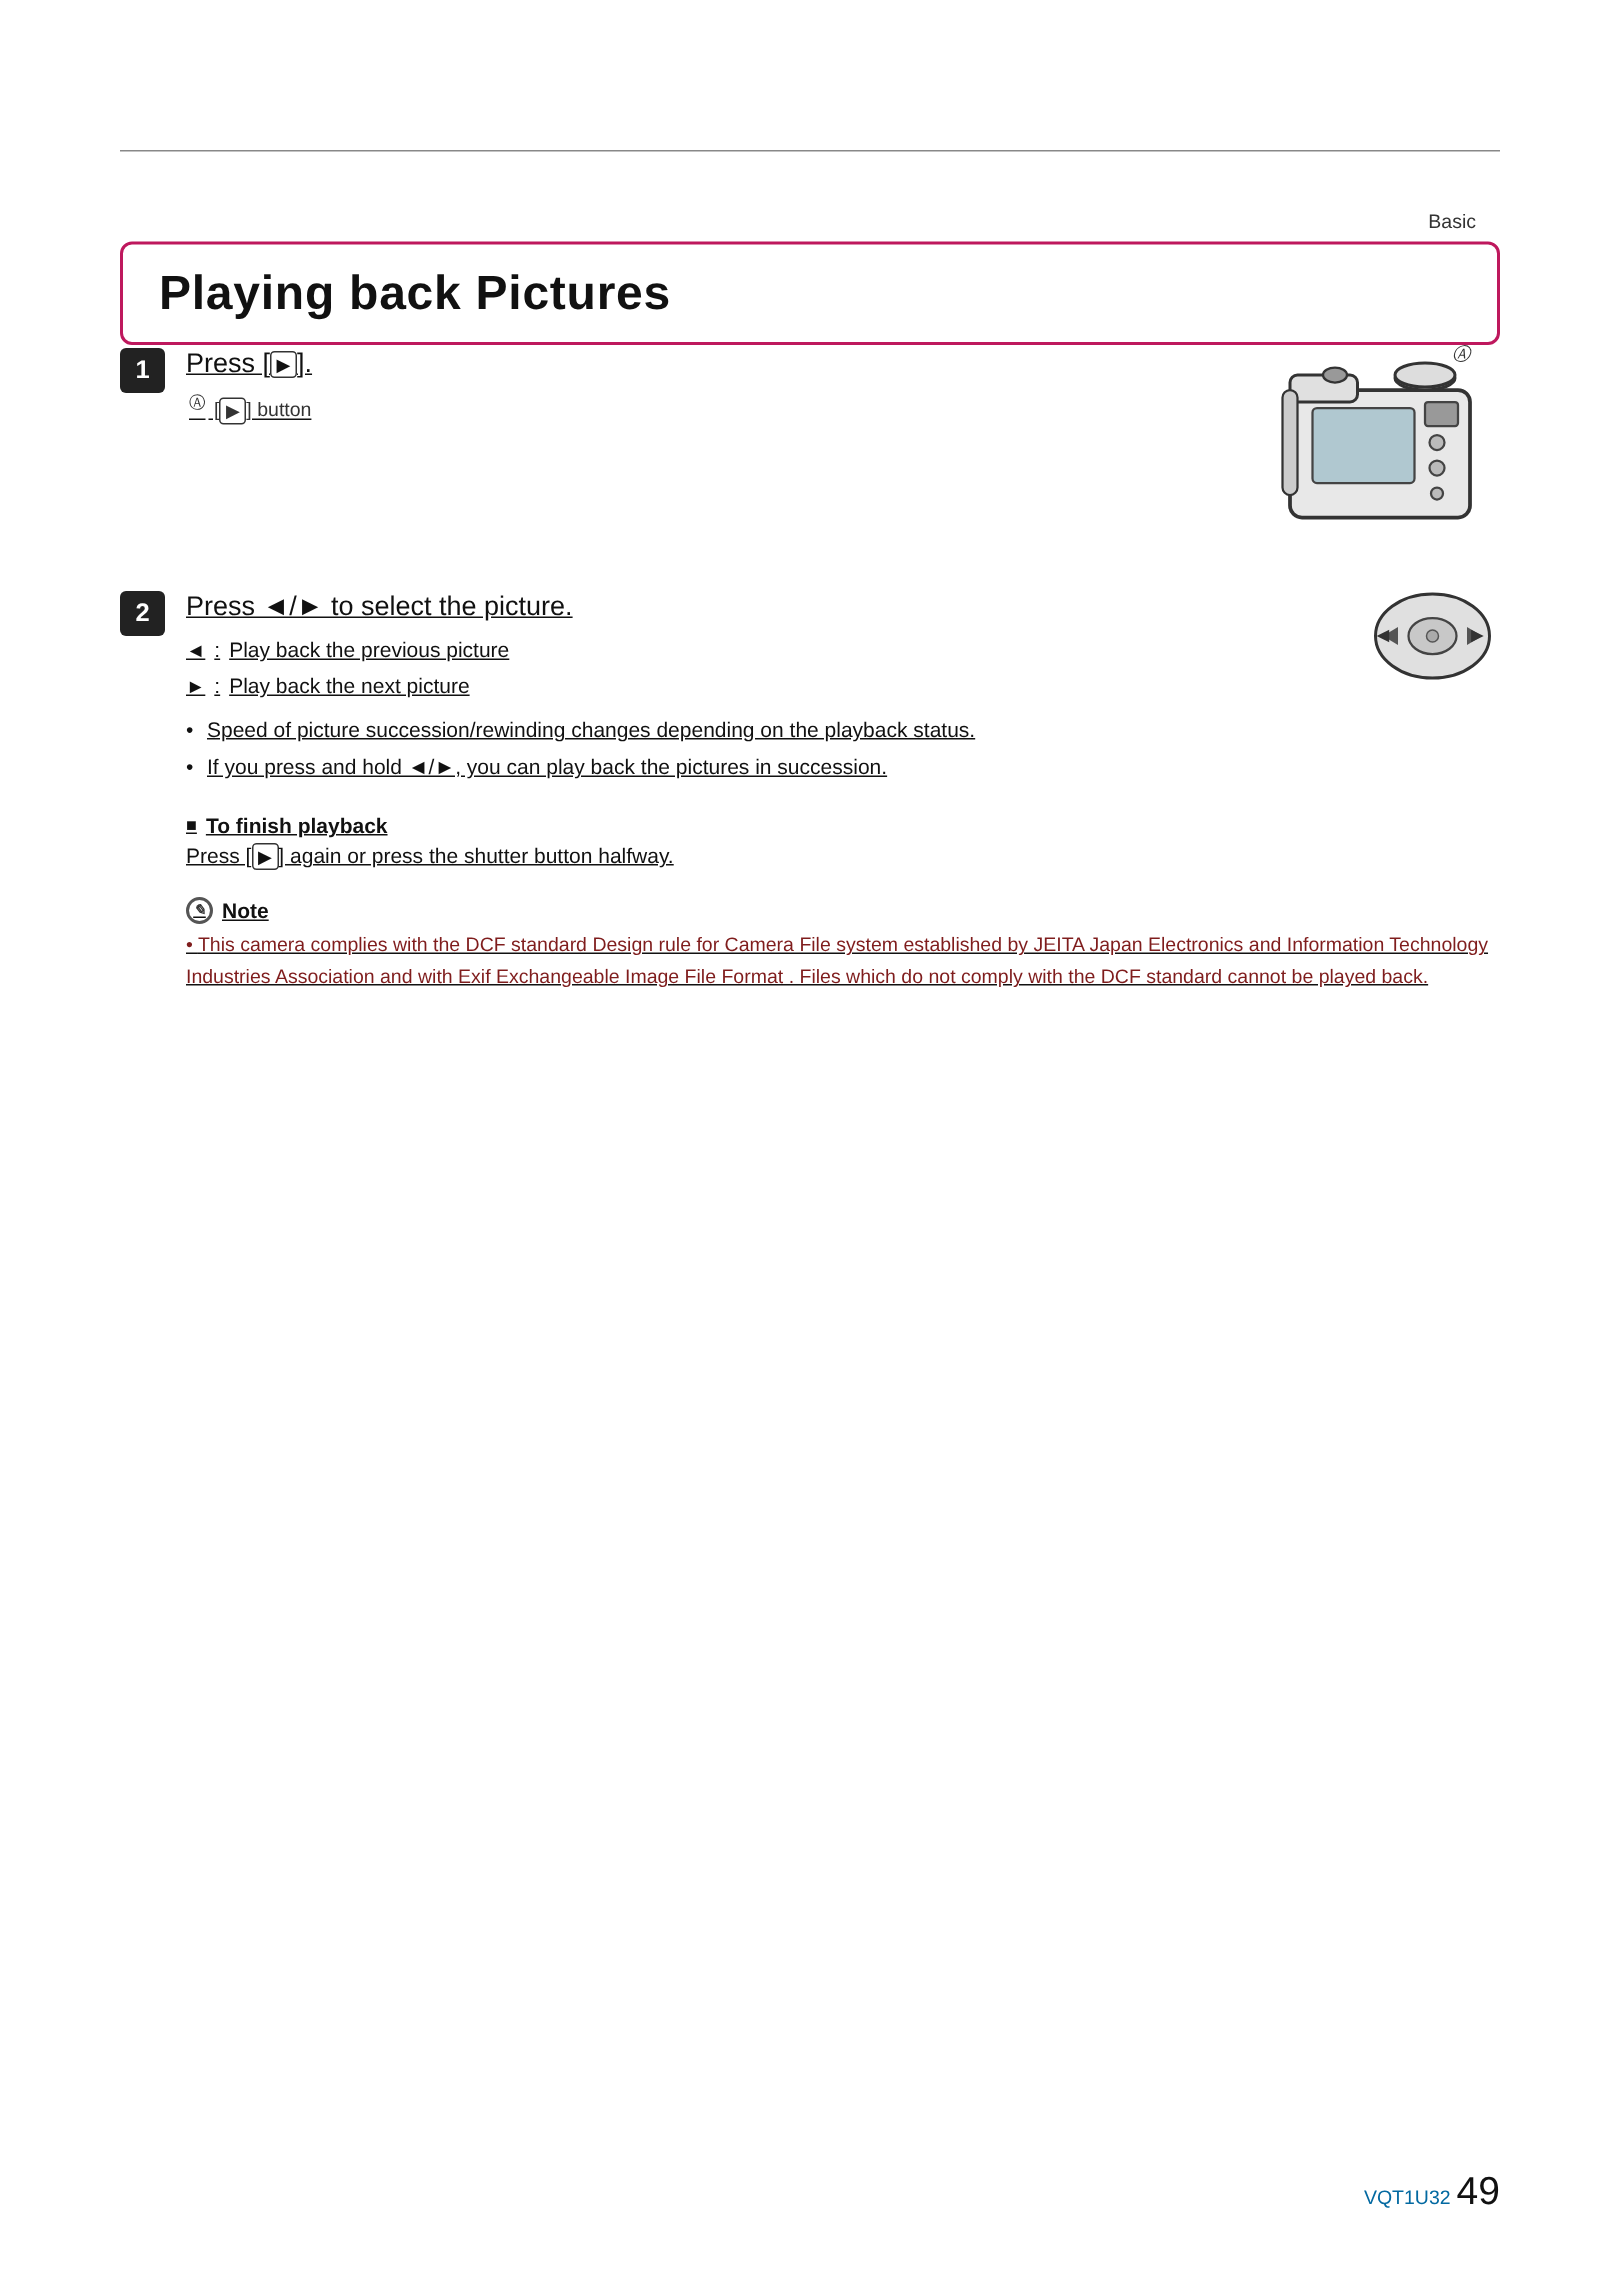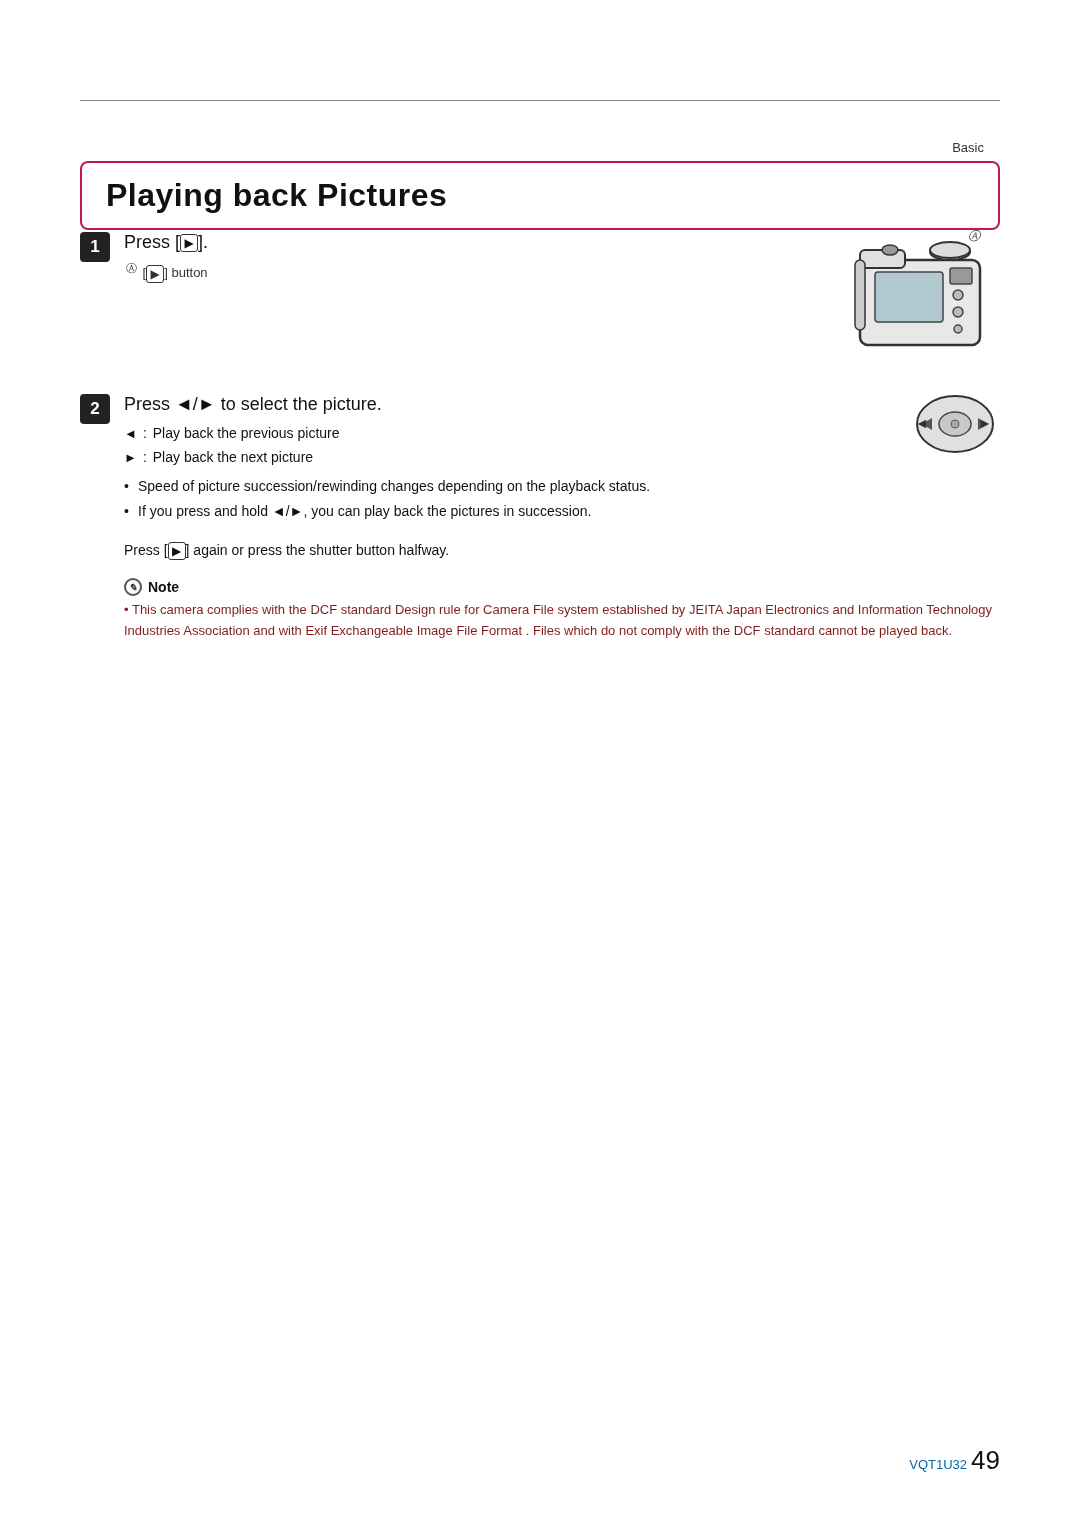--- a/index.html
+++ b/index.html
@@ -61,20 +61,21 @@
       font-size: 17px;
       font-weight: bold;
       border-radius: 4px;
       flex-shrink: 0;
       margin-right: 14px;
       margin-top: 2px;
     }
 
     .step-content {
       flex: 1;
+      text-decoration: underline;
     }
 
     .step-title {
       font-size: 18px;
       font-weight: normal;
       margin-bottom: 6px;
       line-height: 1.4;
     }
 
     .step-sub {
@@ -344,20 +345,21 @@
             <text x="5" y="36" font-size="14" font-weight="bold" fill="#333" font-family="Arial">◄</text>
 
             <text x="68" y="36" font-size="14" font-weight="bold" fill="#333" font-family="Arial">►</text>
 
             <circle cx="45" cy="32" r="4" fill="#aaa" stroke="#555" stroke-width="1"></circle>
           </svg>
         </div>
       </div>
 
       <div class="finish-block">
+        <div class="finish-title">To finish playback</div>
         <div class="finish-text">
           Press [<span class="btn-inline">▶</span>] again or press the shutter button halfway.
         </div>
       </div>
 
       <div class="note-block">
         <div class="note-header">
           <span class="note-icon">✎</span>
           <span>Note</span>
         </div>

